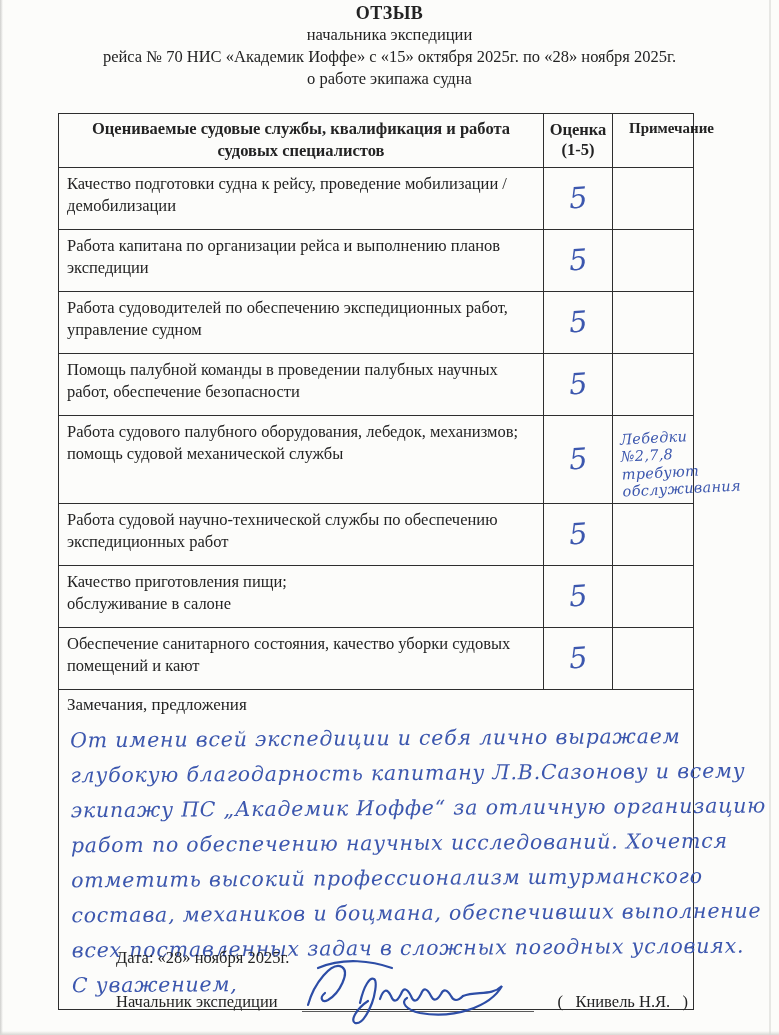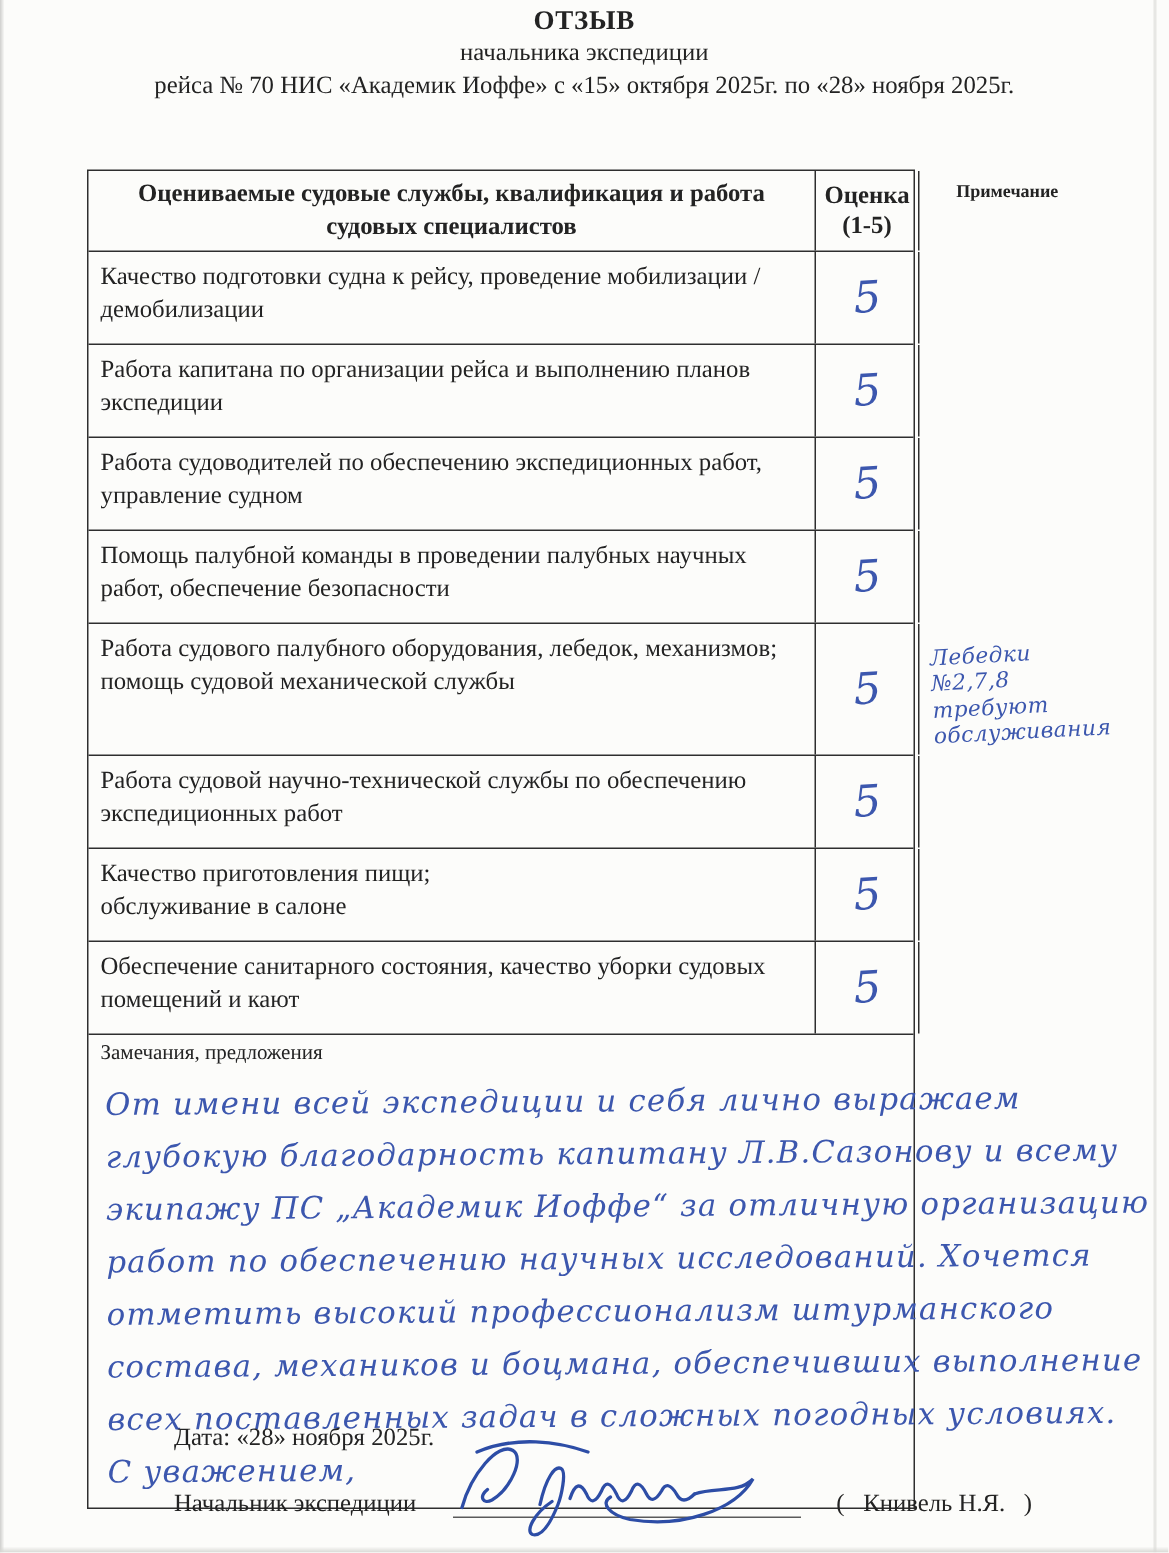--- a/index.html
+++ b/index.html
@@ -14,52 +14,52 @@
   
   .scan-edge-left{position:absolute;left:0;top:0;width:3px;height:100%;background:linear-gradient(to right,#cfcfcd,rgba(255,255,255,0));}
   .scan-edge-right{position:absolute;right:8px;top:0;width:2px;height:100%;background:#d8d8d6;opacity:.6;}
   .scan-edge-bottom{position:absolute;left:0;bottom:0;width:100%;height:4px;background:linear-gradient(to top,#d8d8d4,rgba(255,255,255,0));}
 
   .titles{ text-align:center; padding-top:2px; line-height:22px;}
   .t-main{font-size:18px;font-weight:bold;letter-spacing:.5px;}
   .t-sub{font-size:16.5px;}
 
   .doc-table{
-    position:absolute; left:58px; top:113px; width:552px;
+    position:absolute; left:58px; top:113px; width:636px;
     border:1.8px solid #2e2e2e;
     box-sizing:border-box;
     background:#fcfcfa;
   }
   .trow{display:grid; grid-template-columns:485px 69px 117px; box-sizing:border-box;}
   .trow + .trow{border-top:1.5px solid #2e2e2e;}
   .c1,.c2,.c3{box-sizing:border-box; padding:5px 8px;}
   .c1{border-right:1.5px solid #2e2e2e; font-size:16.5px; line-height:1.35; white-space:pre-line;}
   .c2{border-right:1.5px solid #2e2e2e; display:flex; align-items:center; justify-content:center;}
   .c3{font-size:14px;}
   .thead .c1{font-weight:bold; text-align:center; padding:4px 14px;}
   .thead{min-height:42px;}
   .thead .c2{font-weight:bold; font-size:16.5px; flex-direction:column; line-height:1.2; padding:4px 2px;}
-  .thead .c3{font-weight:bold; font-size:12px; text-align:center; padding-top:6px;}
+  .thead .c3{font-weight:bold; font-size:15px; text-align:center; padding-top:6px;}
   .tbody-row{min-height:62px;}
 
   
   .hw{
     font-family:"DejaVu Serif", serif;
     font-style:italic;
     color:#3c57ae;
   }
   .score{font-size:29px; transform:rotate(-4deg); line-height:1;}
   .note{
     display:block; font-size:14.5px; line-height:1.2;
     white-space:pre-line; transform:rotate(-3deg);
     padding-top:8px; letter-spacing:.3px;
   }
 
   .remarks{display:block; min-height:272px; padding:5px 10px 8px 8px; box-sizing:border-box;}
-  .remarks-label{font-size:14px;}
+  .remarks-label{font-size:17px;}
   .remarks-text{margin-top:6px; margin-left:4px; transform:rotate(-.4deg);}
   .remarks-line{
     display:block; font-size:20.5px; line-height:35px;
     letter-spacing:.8px; white-space:nowrap;
   }
 
   .footer{position:absolute; left:116px; top:948px; width:600px;}
   .f-date{font-size:16.5px;}
   .f-sign{margin-top:24px; display:flex; align-items:flex-end; font-size:16.5px;gap:16px;}
   .sig-line{
@@ -74,20 +74,21 @@
 <body>
 
 <div class="scan-edge-left"></div>
 <div class="scan-edge-right"></div>
 <div class="scan-edge-bottom"></div>
 
 <div class="titles">
   <div class="t-main">ОТЗЫВ</div>
   <div class="t-sub">начальника экспедиции</div>
   <div class="t-sub">рейса № 70 НИС «Академик Иоффе» с «15» октября 2025г. по «28» ноября 2025г.</div>
+  <div class="t-sub">о работе экипажа судна</div>
 </div>
 
 <div class="doc-table">
 
   <div class="trow thead">
     <div class="c1">Оцениваемые судовые службы, квалификация и работа судовых специалистов</div>
     <div class="c2">
       <span>Оценка</span>
       <span>(1-5)</span>
     </div>

